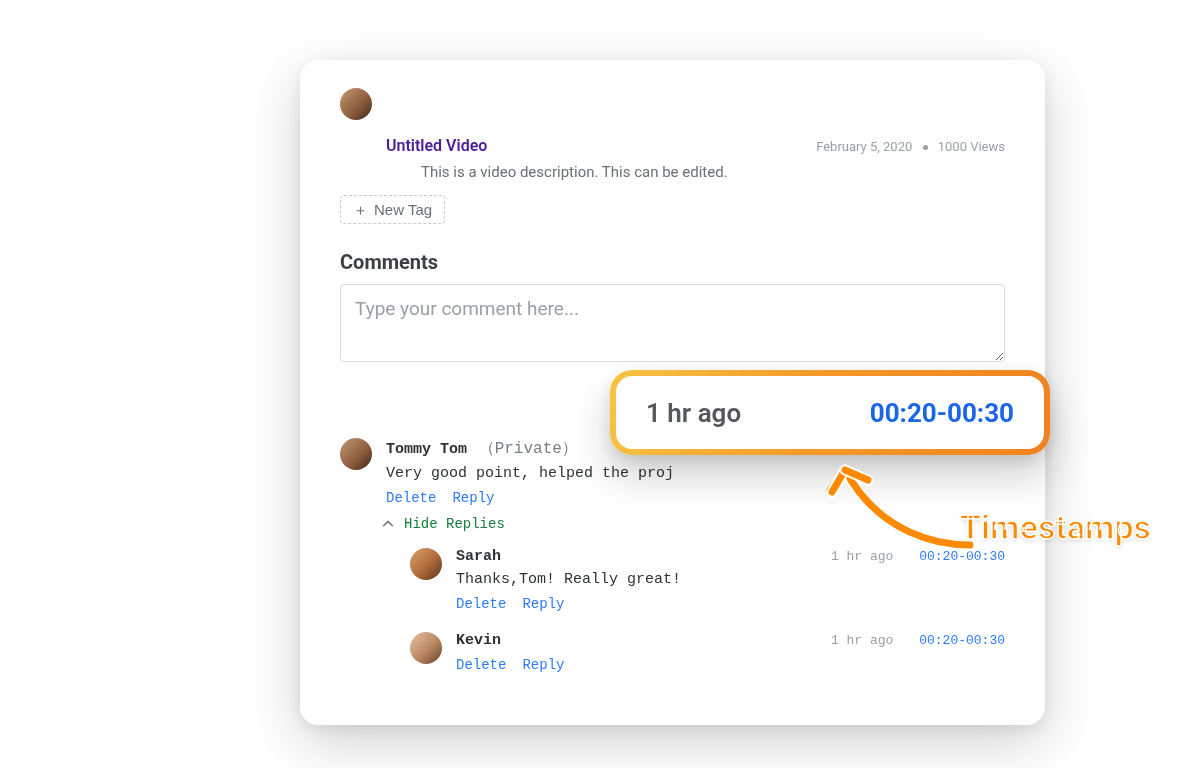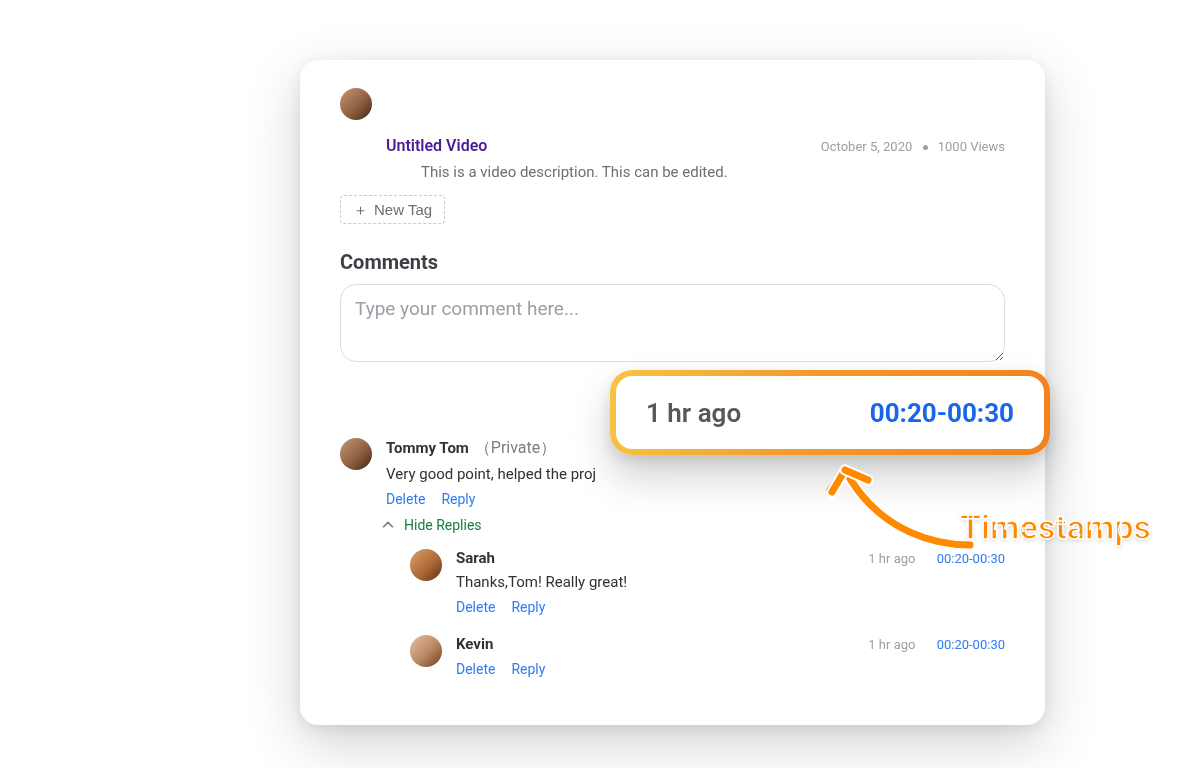--- a/index.html
+++ b/index.html
@@ -44,34 +44,34 @@
     color:#6b7076;font-size:15px;cursor:pointer;
     background:#fff;
   }
   .plus-icon{font-size:15px;line-height:1;color:#6b7076;}
 
   .section-title{font-size:20px;font-weight:700;color:#3c3f44;margin-top:26px;}
 
   .comment-box{
     margin-top:10px;
     width:100%;height:78px;
-    border:1px solid #d9dde2;border-radius:16px;
+    border:1px solid #d9dde2;border-radius:4px;
     padding:12px 14px;resize:vertical;
     font-size:19px;color:var(--grey-400);
     font-family:inherit;
   }
   .comment-box::placeholder{color:var(--grey-400);}
 
   .post-row{display:flex;justify-content:flex-end;margin-top:8px;}
   .post-btn{
     background:#701a75;color:#fff;border:none;border-radius:6px;
     padding:9px 20px;font-size:17px;cursor:pointer;
   }
 
-  .thread{margin-top:26px;}
+  .thread{margin-top:26px;font-family:Liberation Mono, monospace;}
   .comment{display:flex;align-items:flex-start;gap:14px;margin-top:4px;}
   .c-body{flex:1;min-width:0;}
   .c-top{display:flex;align-items:baseline;justify-content:space-between;gap:12px;}
   .c-author{font-size:15px;font-weight:700;color:#2f3236;}
   .c-priv{color:#7a7f86;font-weight:400;margin-left:2px;}
   .c-meta{white-space:nowrap;color:var(--grey-400);font-size:13px;}
   .c-ts{color:var(--blue);font-size:13px;margin-left:18px;}
   .c-text{margin-top:6px;color:#2f3236;font-size:15px;}
   .c-actions{margin-top:8px;display:flex;gap:16px;}
   .c-link{color:var(--blue);font-size:14px;cursor:pointer;}
@@ -123,21 +123,21 @@
 <body>
 
 <div class="card">
 
   <div class="header-row">
     <span class="avatar"></span>
     <div class="header-main">
       <div class="title-line">
         <span class="video-title">Untitled Video</span>
         <span class="meta">
-          <span>October 5, 2020</span>
+          <span>February 5, 2020</span>
           <span class="dot"></span>
           <span>1000 Views</span>
         </span>
       </div>
       <div class="desc">This is a video description. This can be edited.</div>
     </div>
   </div>
 
   <button class="newtag-btn">
     <span class="plus-icon">＋</span>

